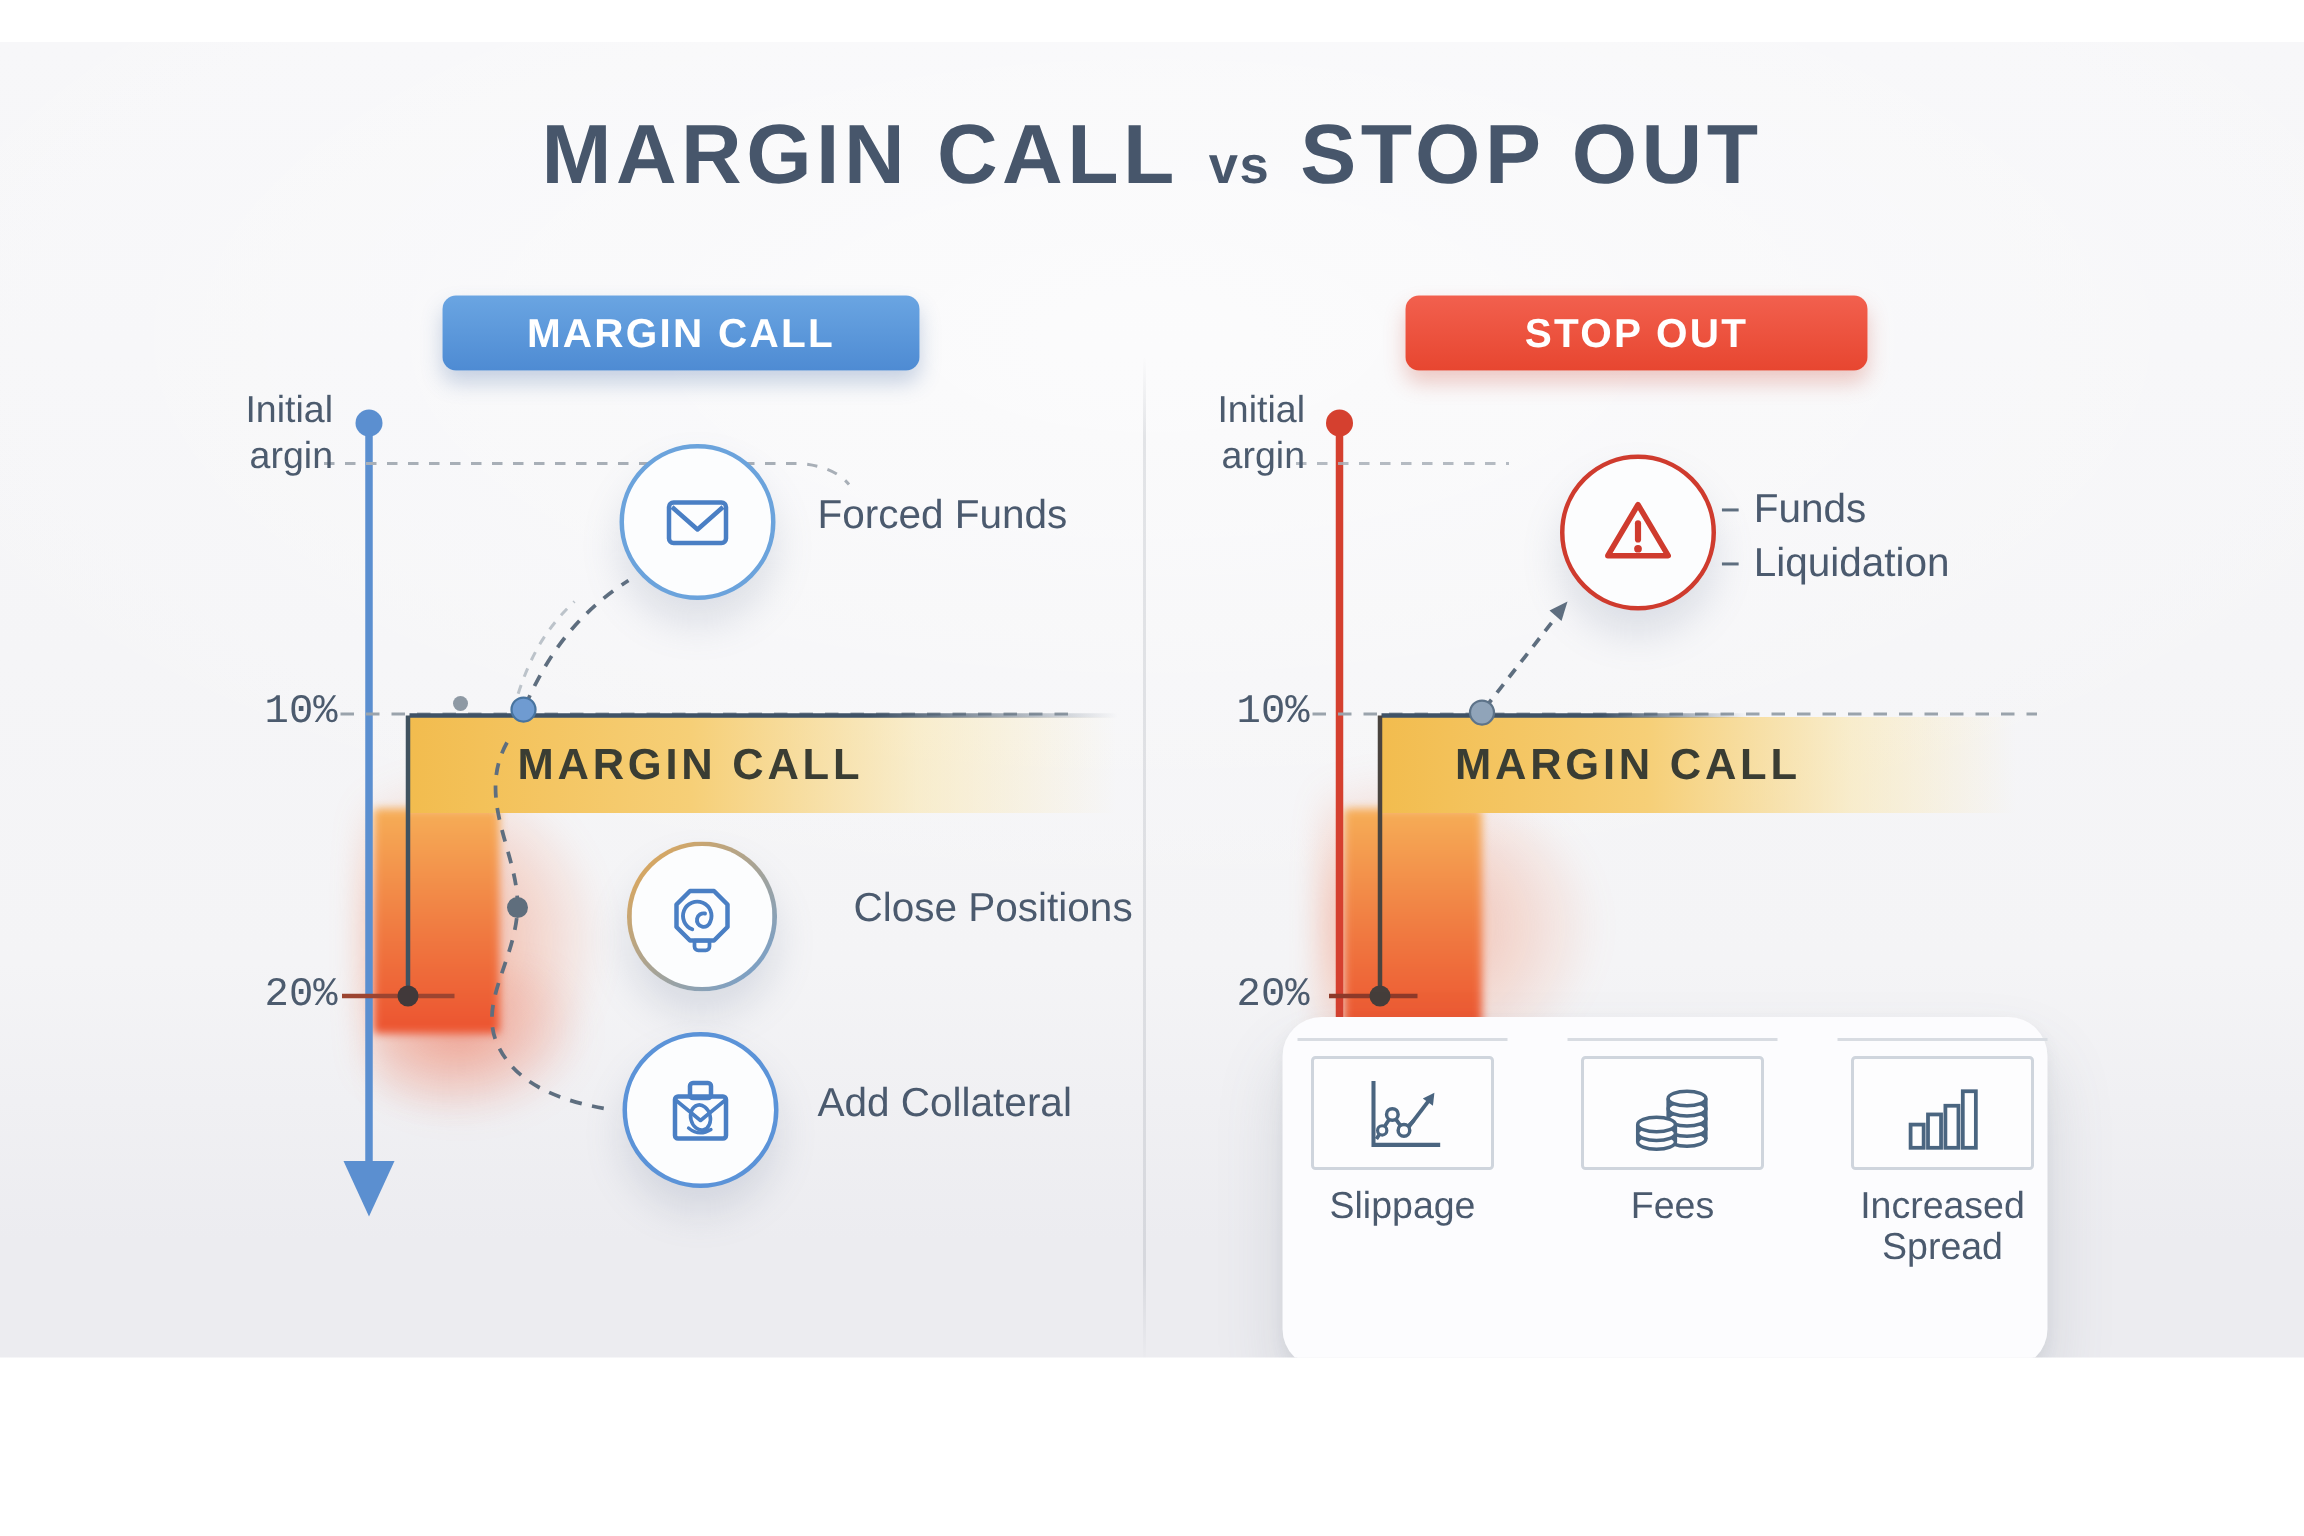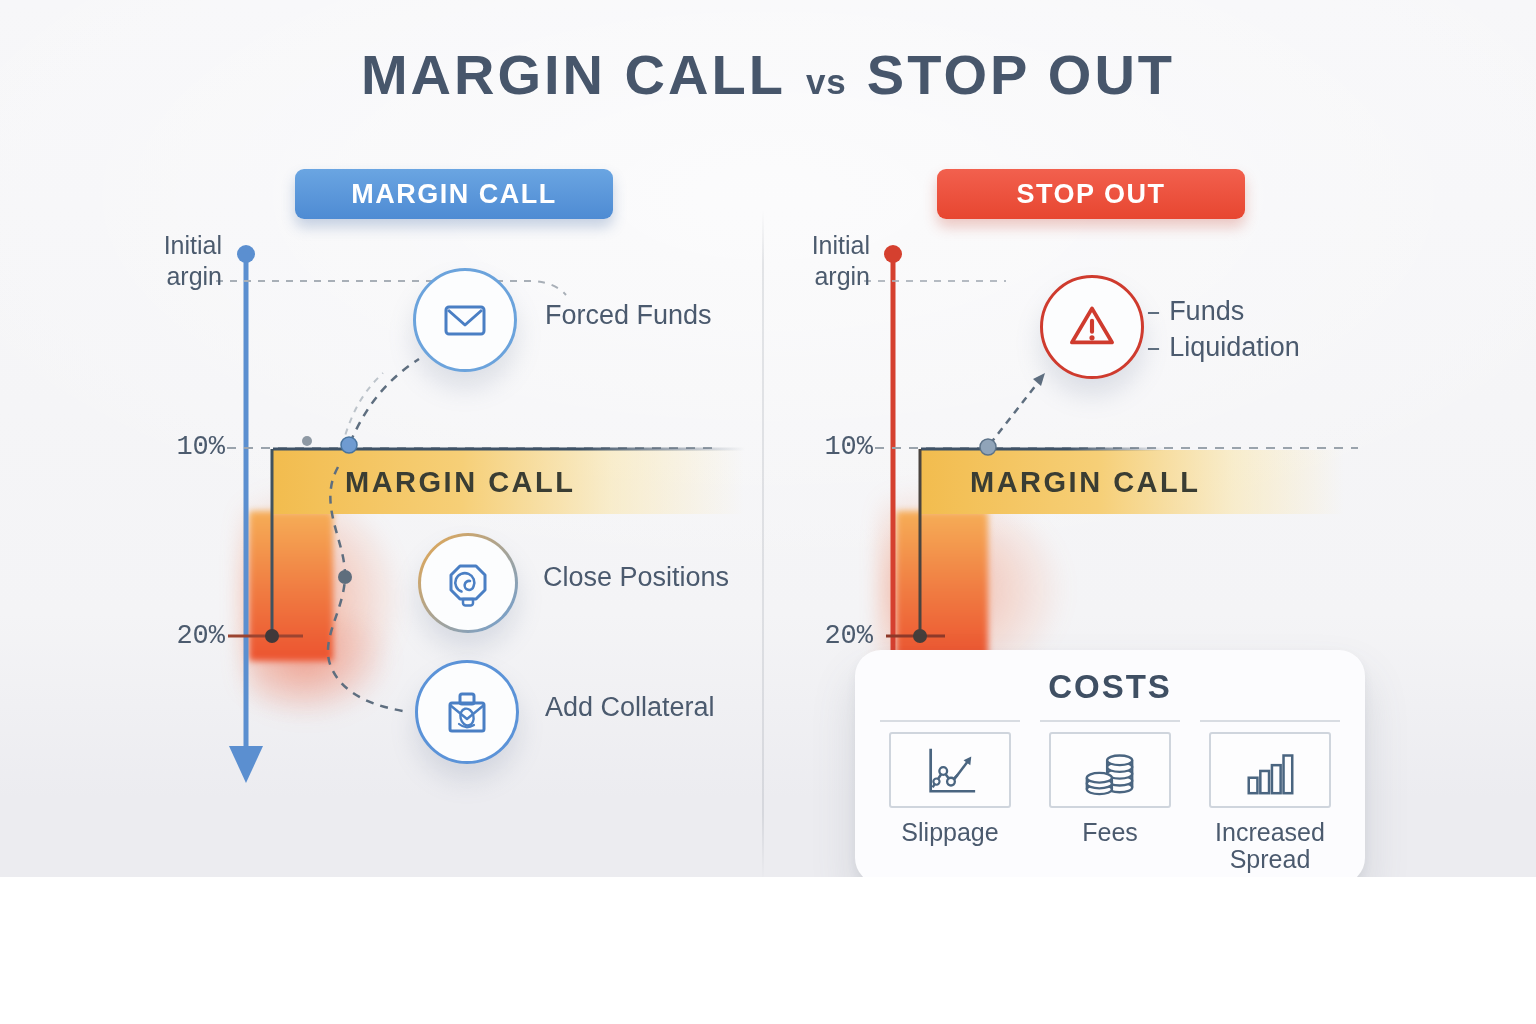--- a/index.html
+++ b/index.html
@@ -1,20 +1,20 @@
 <!DOCTYPE html>
 <html><head>
 <meta charset="utf-8">
 <style>
   * { margin:0; padding:0; box-sizing:border-box; }
   html,body { width:1536px; height:1024px; }
   body { font-family:"Liberation Sans", sans-serif; overflow:hidden; }
   #canvas { position:relative; width:1536px; height:877px;
     background:linear-gradient(180deg,#f7f7f9 0%,#f4f4f6 70%,#ececf0 91%);
-    overflow:hidden; }
+    overflow:hidden;margin-top:28px; }
   .abs { position:absolute; }
 
   
   .floor { left:0; top:941px; width:1536px; height:83px;
     background:linear-gradient(180deg,#fcfcfe,#f5f5f8); z-index:0; }
   .floor-line { left:0; top:939px; width:1536px; height:2px;
     background:linear-gradient(90deg,rgba(120,125,135,.08),rgba(120,125,135,.17) 55%,rgba(120,125,135,.08)); z-index:0; }
   .wall-light { left:0; top:0; width:1536px; height:700px;
     background:radial-gradient(60% 55% at 50% 28%, rgba(255,255,255,.6), rgba(255,255,255,0)); z-index:0; pointer-events:none; }
 
@@ -79,21 +79,21 @@
   
   .outcome { left:1148px; top:296px; z-index:4; display:flex; flex-direction:column; gap:5px; }
   .outcome .row { display:flex; align-items:center; gap:10px; font-size:27px; color:#4b5a6e; }
   .outcome .marker { color:#5e6e7f; font-size:20px; font-weight:700; }
 
   
   .costs { left:855px; top:650px; width:510px; height:234px; border-radius:26px; z-index:5;
     background:#fcfcfe; box-shadow:0 26px 44px rgba(90,100,120,.17), 0 4px 10px rgba(90,100,120,.08); }
   .costs-title { text-align:center; margin-top:18px; font-size:33px; font-weight:700;
     letter-spacing:2px; color:#3f4f63; }
-  .costs-row { display:flex; justify-content:center; gap:20px; margin-top:14px; }
+  .costs-row { display:flex; justify-content:flex-end; gap:40px; margin-top:14px; }
   .cost-cell { width:140px; text-align:center; }
   .cost-rule { width:140px; height:2px; background:#d8dce2; margin:0 auto 10px auto; }
   .cost-box { width:122px; height:76px; margin:0 auto; border:2px solid #cfd5dd; border-radius:3px;
     background:#fdfdfe; display:flex; align-items:center; justify-content:center; }
   .cost-label { margin-top:11px; font-size:25px; line-height:27px; color:#4b5a6e; }
 </style>
 </head>
 <body>
 
 <div id="canvas">
@@ -198,21 +198,21 @@
   </div>
   <div class="abs action-label" style="left:545px; top:300px;">Forced Funds</div>
 
   <div class="abs circle c-seal">
     <svg width="64" height="64" viewBox="0 0 64 64">
       <path d="M24 15 H40 L49 24 V39 L40 48 H24 L15 39 V24 Z" fill="none" stroke="#4a7fc4" stroke-width="3" stroke-linejoin="round"></path>
       <path d="M27 48 h10 v4 a2.5 2.5 0 0 1 -2.5 2.5 h-5 a2.5 2.5 0 0 1 -2.5 -2.5 Z" fill="none" stroke="#4a7fc4" stroke-width="2.5" stroke-linejoin="round"></path>
       <path d="M34 30 a4.5 4.5 0 1 0 3.5 5.5 a9.5 9.5 0 1 0 -12 5" fill="none" stroke="#4a7fc4" stroke-width="2.6" stroke-linecap="round"></path>
     </svg>
   </div>
-  <div class="abs action-label" style="left:543px; top:562px;">Close Positions</div>
+  <div class="abs action-label" style="left:569px; top:562px;">Close Positions</div>
 
   <div class="abs circle c-case">
     <svg width="64" height="64" viewBox="0 0 64 64">
       <rect x="25" y="14" width="14" height="10" rx="2" fill="none" stroke="#4a7fc4" stroke-width="3"></rect>
       <rect x="15" y="23" width="34" height="28" rx="2" fill="none" stroke="#4a7fc4" stroke-width="3"></rect>
       <path d="M15 25 L32 39 L49 25" fill="none" stroke="#4a7fc4" stroke-width="2.4" stroke-linejoin="round"></path>
       <ellipse cx="32" cy="37" rx="6.5" ry="8.5" transform="rotate(-14 32 37)" fill="none" stroke="#4a7fc4" stroke-width="2.4"></ellipse>
       <path d="M24 44 q7 6 15 1" fill="none" stroke="#4a7fc4" stroke-width="2.2" stroke-linecap="round"></path>
     </svg>
   </div>
@@ -230,21 +230,20 @@
       <span class="marker">‒</span>
       <span>Funds</span>
     </div>
     <div class="row">
       <span class="marker">‒</span>
       <span>Liquidation</span>
     </div>
   </div>
 
   <div class="abs costs">
-    <div class="costs-title">COSTS</div>
     <div class="costs-row">
 
       <div class="cost-cell">
         <div class="cost-rule"></div>
         <div class="cost-box">
           <svg width="62" height="58" viewBox="0 0 64 60">
             <path d="M12 8 V52 H58" fill="none" stroke="#4a6580" stroke-width="2.8"></path>
             <path d="M14 48 L25 31 L33 42 L40 35" fill="none" stroke="#4a6580" stroke-width="2.6" stroke-linejoin="round"></path>
             <path d="M36 40 L52 19" fill="none" stroke="#4a6580" stroke-width="2.6"></path>
             <polygon points="54,16 53,25 46,20" fill="#4a6580"></polygon>

